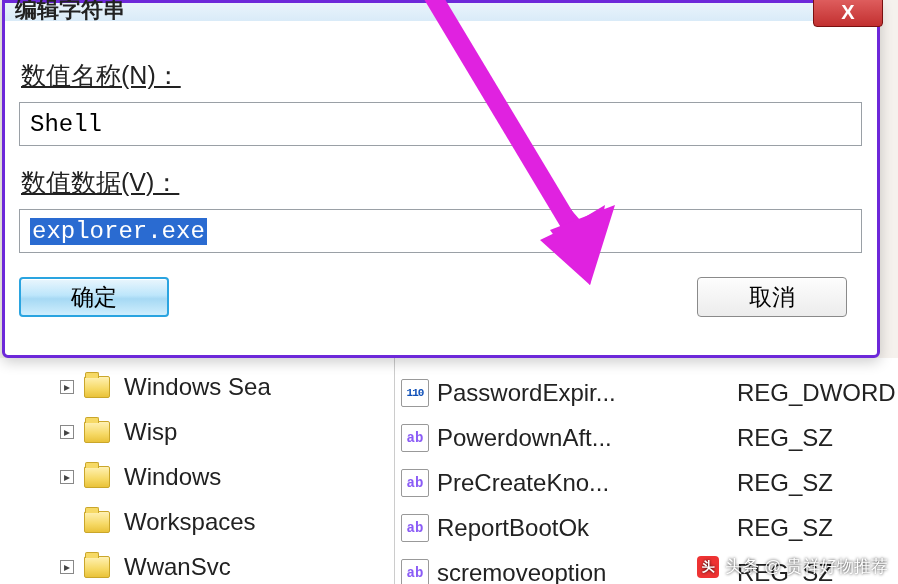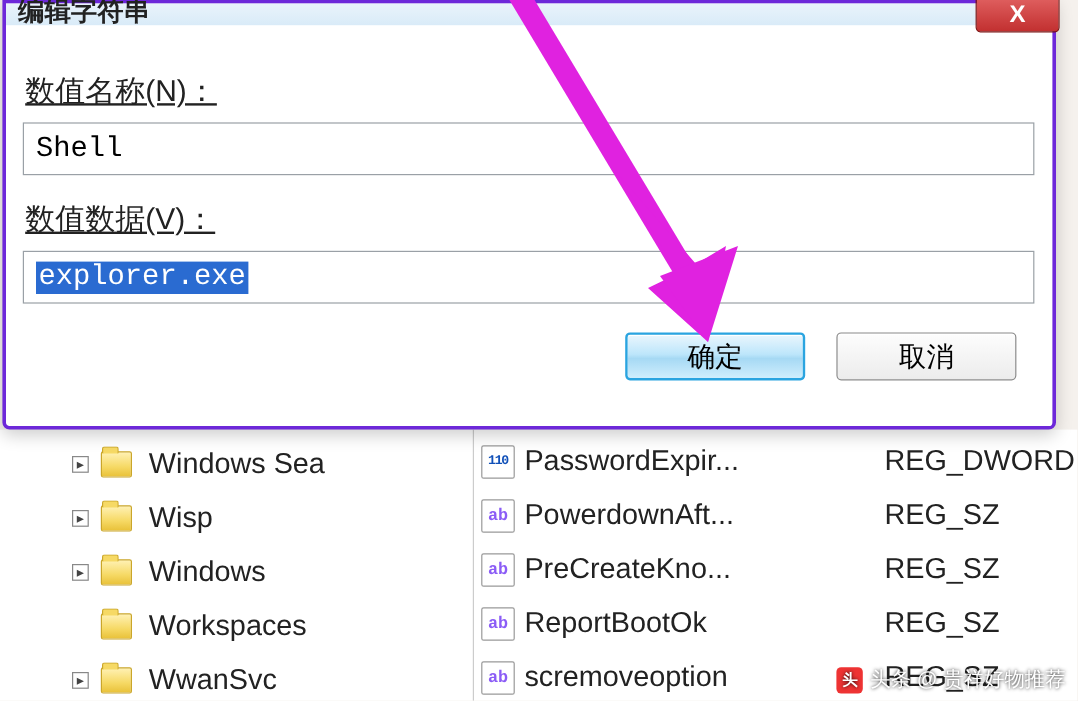--- a/index.html
+++ b/index.html
@@ -58,21 +58,21 @@
     font-family: "Courier New", monospace;
     font-size: 24px;
     color:#000;
     background:#fff;
     display:flex; align-items:center;
   }
   .sel {
     background:#2a6bd1; color:#fff; padding: 0 2px;
   }
   .btnrow {
-    display:flex; justify-content:flex-end;
+    display:flex; justify-content:space-between;
     gap: 26px;
     padding: 24px 16px 0 0;
   }
   .btn {
     width: 150px; height: 40px;
     font-size: 23px;
     display:flex; align-items:center; justify-content:center;
     border-radius: 4px;
     background: linear-gradient(#fdfdfd,#ececec);
     border: 1px solid #8a8a8a;
@@ -102,21 +102,21 @@
   .folder {
     width: 26px; height: 22px;
     background: linear-gradient(#fff1b3,#f6d965 60%,#e9c23a);
     border:1px solid #caa62a; border-radius:2px;
     margin-right: 14px;
     position:relative;
   }
   .folder:before{content:"";position:absolute;top:-5px;left:0;width:12px;height:5px;background:#f6d965;border:1px solid #caa62a;border-bottom:none;border-radius:2px 2px 0 0;}
   .listpanel { flex:1; padding-top:4px; }
   .row {
-    display:flex; align-items:center;
+    display:flex; align-items:flex-end;
     height:45px; font-size:24px; color:#222;
     padding-left:6px;
   }
   .valicon {
     width:28px; height:28px; border:1px solid #999;
     background:#fff; border-radius:2px;
     display:flex; align-items:center; justify-content:center;
     font-family:"Courier New",monospace; font-size:14px; font-weight:700;
     margin-right:8px;
   }

